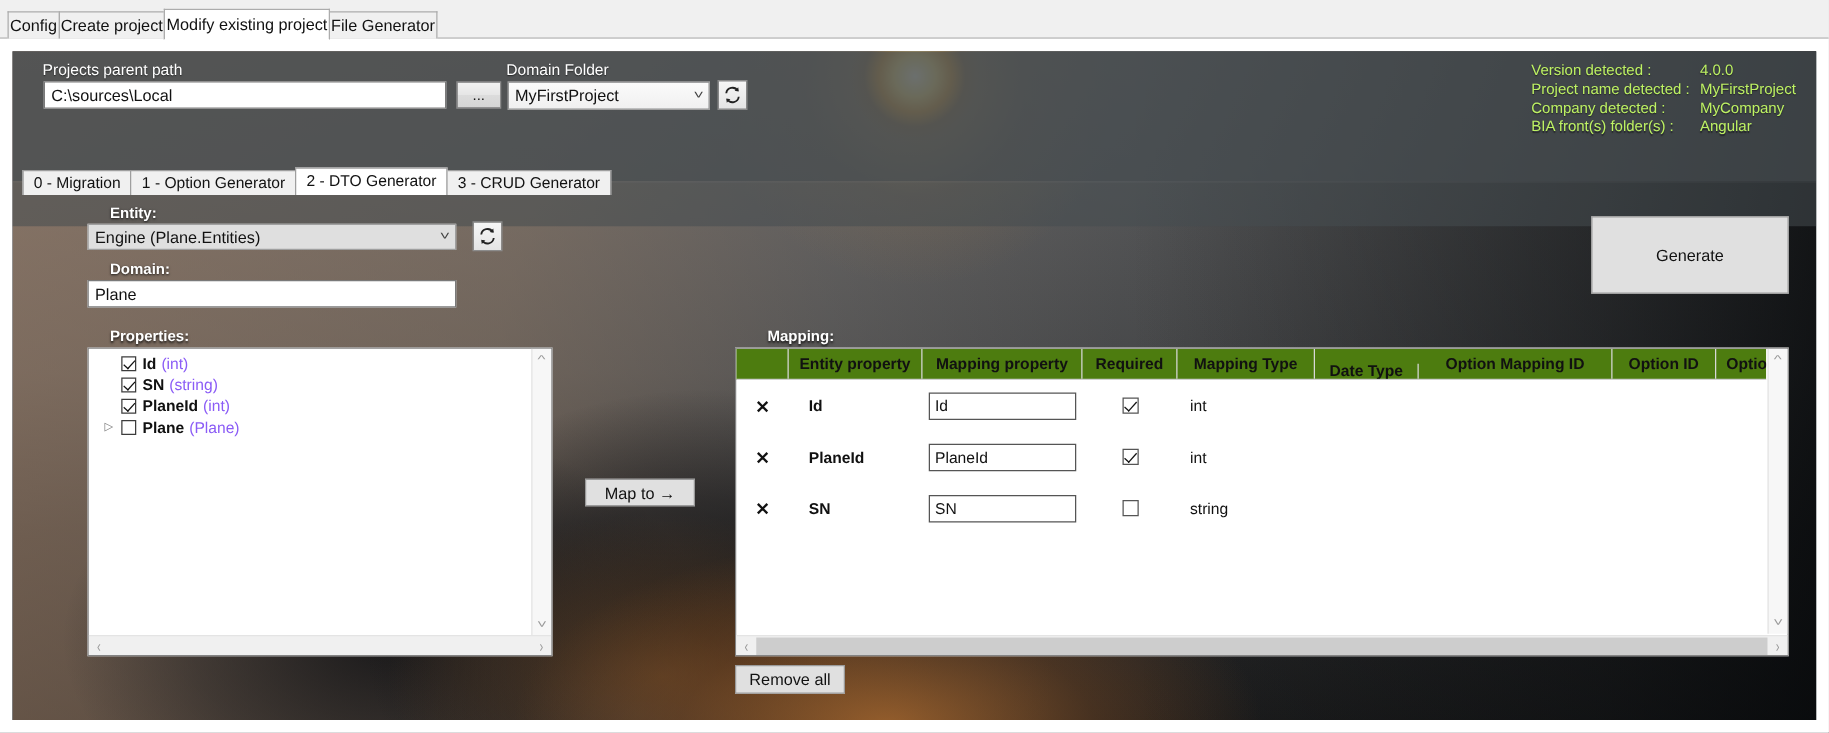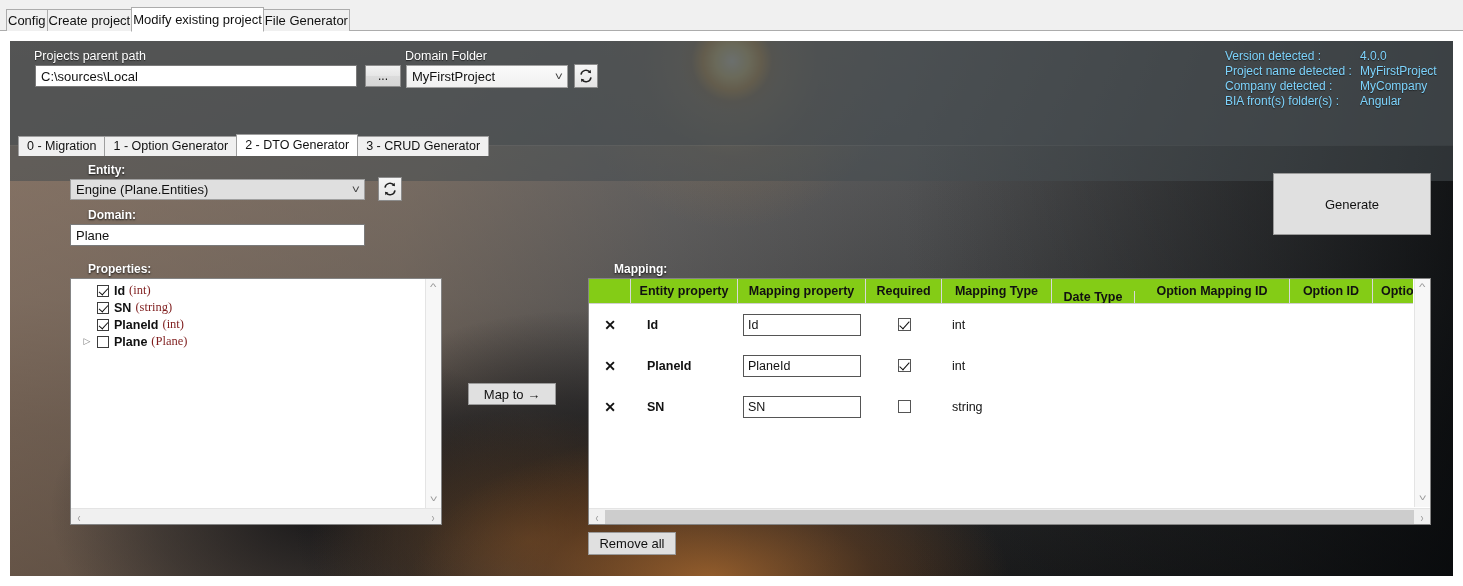--- a/index.html
+++ b/index.html
@@ -172,21 +172,21 @@
     position: absolute;
     background: linear-gradient(180deg,#f6f6f6 0%, #e4e4e4 100%);
     border: 1px solid #8c8c8c;
     display: flex;
     align-items: center;
     justify-content: center;
     cursor: default;
   }
   .info {
     position: absolute;
-    color: #7dd3fc;
+    color: #bef264;
     font-size: 12px;
     line-height: 15px;
     text-shadow: 0 1px 1px rgba(0,0,0,0.5);
     white-space: nowrap;
   }
 
   
   .subtabs {
     position: absolute;
     left: 8px; top: 93px;
@@ -273,21 +273,21 @@
   .cb.checked::after {
     content: "";
     position: absolute;
     left: 3px; top: 0px;
     width: 4px; height: 8px;
     border: solid #111;
     border-width: 0 1.6px 1.6px 0;
     transform: rotate(42deg);
   }
   .pname { font-weight: bold; color: #111; margin-right: 4px; }
-  .ptype { color: #7f1d1d; font-family: Liberation Serif, serif; }
+  .ptype { color: #8b5cf6; }
 
   
   .vsb {
     position: absolute;
     top: 0; right: 0; bottom: 0;
     width: 16px;
     background: #f7f7f7;
     border-left: 1px solid #e4e4e4;
     display: flex;
     flex-direction: column;
@@ -311,21 +311,21 @@
   .grid {
     position: absolute;
     background: #ffffff;
     border: 1px solid #848484;
     overflow: hidden;
   }
   .grid-inner { position: absolute; left:0; top:0; right:17px; bottom:17px; overflow:hidden; }
   .grid-head {
     display: flex;
     height: 25px;
-    background: #84cc16;
+    background: #4d7c0f;
     border-bottom: 1px solid #d0d0d0;
   }
   .gh {
     font-size: 12.5px;
     font-weight: bold;
     color: #111;
     display: flex;
     align-items: center;
     justify-content: center;
     border-right: 1px solid #d8d8d8;

